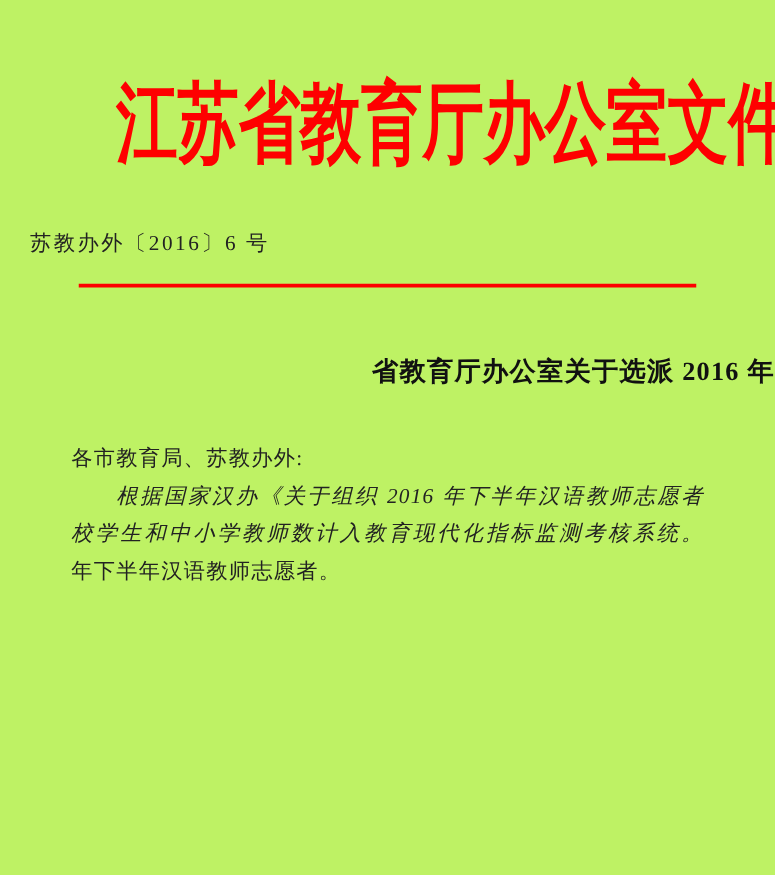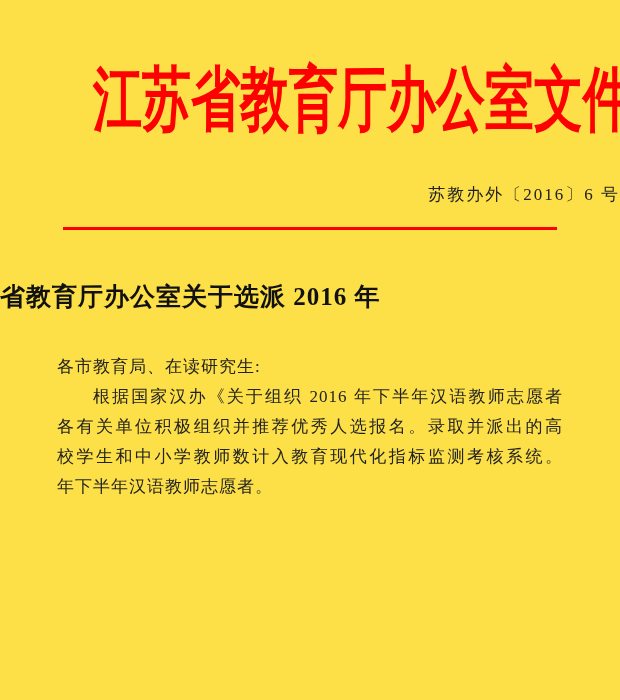--- a/index.html
+++ b/index.html
@@ -11,76 +11,78 @@
     background: #ffffff;
   }
   body {
     font-family: "Liberation Serif", "DejaVu Serif", serif;
     color: var(--ink);
   }
   .page {
     position: relative;
     width: 620px;
     height: 700px;
-    background: #fde047;
+    background: #bef264;
     margin: 0 auto;
     overflow: hidden;
   }
   
   .masthead {
     margin-top: 60px;
     text-align: center;
     color: var(--accent);
     font-weight: bold;
     font-size: 70px;
     line-height: 80px;
     white-space: nowrap;
     transform: scaleX(0.70);
     transform-origin: 50% 50%;
   }
   
   .doc-number {
     margin-top: 44px;
-    text-align: right;
+    text-align: left;
     font-size: 17px;
     line-height: 22px;
     letter-spacing: 2px;
     color: #222222;
+    padding-left: 24px;
   }
   
   .red-rule {
     margin: 21px auto 0 auto;
     width: 494px;
     height: 3px;
     background: var(--accent);
   }
   
   .notice-title {
     margin-top: 50px;
-    text-align: left;
-    font-size: 25px;
+    text-align: right;
+    font-size: 21px;
     font-weight: bold;
     line-height: 34px;
     color: #111111;
     letter-spacing: 1px;
   }
   
   .body-text {
     margin: 38px auto 0 auto;
     width: 506px;
     font-size: 17px;
     line-height: 30px;
     color: #222222;
   }
   .line {
     text-align: justify;
     letter-spacing: 1px;
   }
   .line.fill {
     text-align-last: justify;
+    font-style: italic;
   }
   .line.indent {
     text-indent: 36px;
   }
   .line.heading {
     font-weight: bold;
     font-family: "Liberation Sans", "DejaVu Sans", sans-serif;
     letter-spacing: 2px;
   }
   .line.spread {
@@ -96,20 +98,19 @@
 
   <div class="doc-number">苏教办外〔2016〕6 号</div>
 
   <div class="red-rule"></div>
 
   <div class="notice-title">
     <div>省教育厅办公室关于选派 2016 年</div>
   </div>
 
   <div class="body-text">
-    <div class="line">各市教育局、在读研究生:</div>
+    <div class="line">各市教育局、苏教办外:</div>
     <div class="line indent fill">根据国家汉办《关于组织 2016 年下半年汉语教师志愿者</div>
-    <div class="line fill">各有关单位积极组织并推荐优秀人选报名。录取并派出的高</div>
     <div class="line fill">校学生和中小学教师数计入教育现代化指标监测考核系统。</div>
     <div class="line">年下半年汉语教师志愿者。</div>
   </div>
 
 </div>
 
 </body></html>

